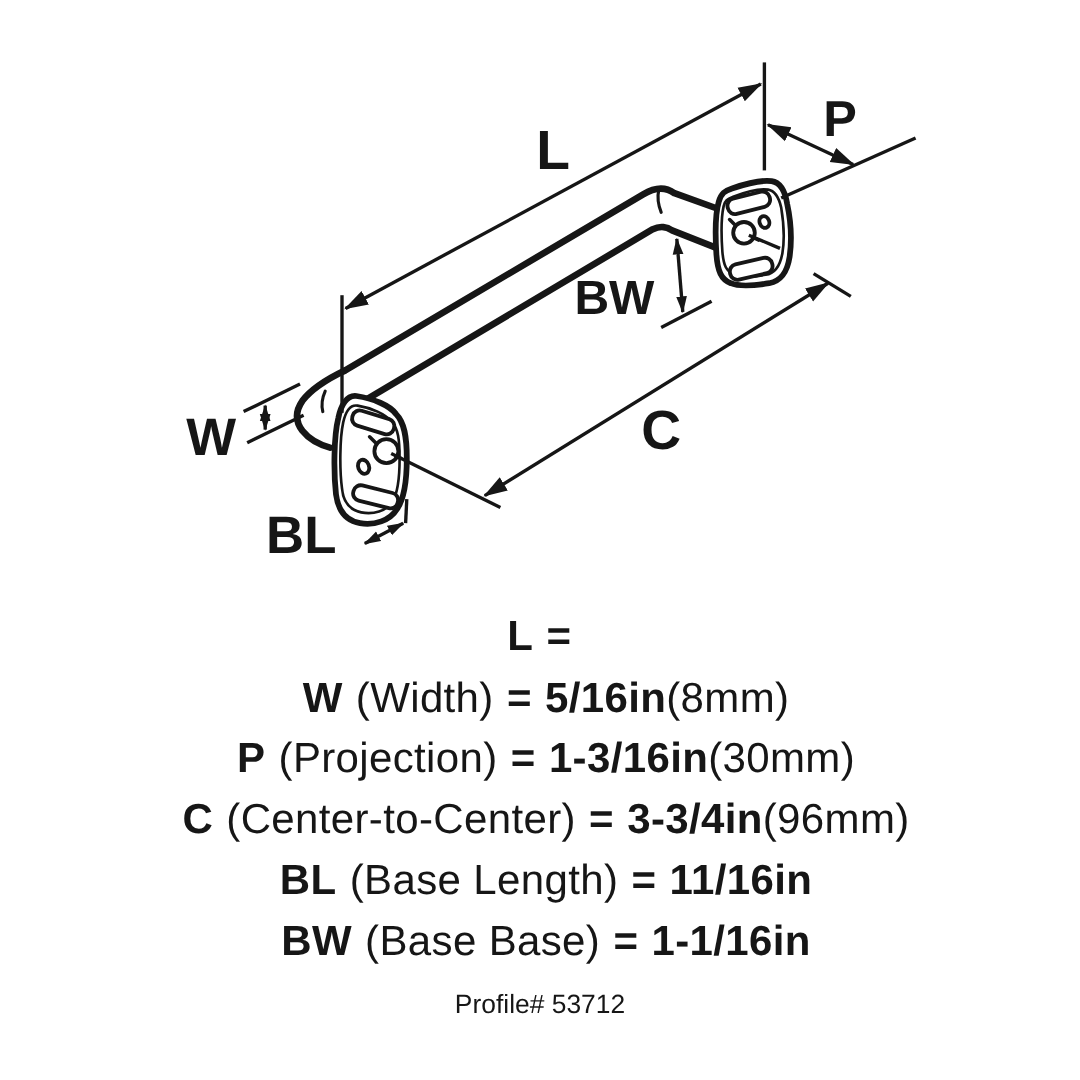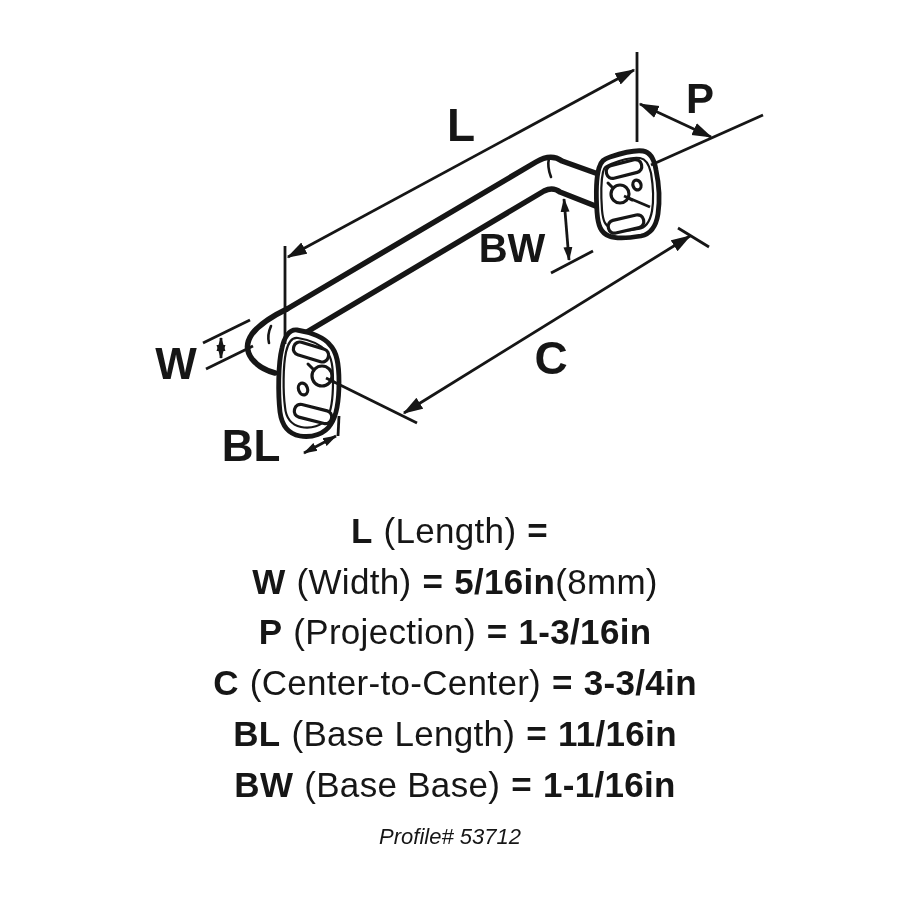--- a/index.html
+++ b/index.html
@@ -26,21 +26,21 @@
   .specs { position: absolute; top: 506px; left: 10px; width: 890px; }
   .spec-row {
     display: flex; justify-content: center; align-items: baseline;
     font-size: 35px; line-height: 50.7px; letter-spacing: 0.3px; white-space: pre;
   }
   .spec-row .b { font-weight: 700; }
   .spec-row .r { font-weight: 400; }
   .spec-row .gap { margin-right: 11px; }
   .profile {
     position: absolute; top: 824px; left: 0; width: 900px;
-    text-align: center; font-size: 22px; font-weight: 400; color: var(--ink); font-style: italic;
+    text-align: center; font-size: 22px; font-weight: 400; color: var(--ink);
   }
 </style>
 </head>
 <body>
 
 <div class="stage">
 
   <svg class="diagram-svg" width="900" height="900" viewBox="0 0 900 900" aria-hidden="true">
     <defs>
       <marker id="ah" viewBox="0 0 10 7" refX="9.3" refY="3.5" markerWidth="7.2" markerHeight="5" orient="auto-start-reverse" markerUnits="strokeWidth">
@@ -147,30 +147,30 @@
       <g>
         <path class="dim" d="M 339,416 L 338,436"></path>
         <path class="dim" d="M 304,453 L 336,436" marker-start="url(#ahs)" marker-end="url(#ahs)"></path>
         <text class="lbl" font-size="44" x="251" y="461">BL</text>
       </g>
     </g>
   </svg>
 
   <div class="specs">
     <div class="spec-row">
-      <span class="b gap">L</span><span class="r gap">(Length)</span><span class="b gap">=</span>
+      <span class="b gap">L</span><span class="b gap">=</span>
     </div>
     <div class="spec-row">
       <span class="b gap">W</span><span class="r gap">(Width)</span><span class="b gap">=</span><span class="b">5/16in</span><span class="r">(8mm)</span>
     </div>
     <div class="spec-row">
-      <span class="b gap">P</span><span class="r gap">(Projection)</span><span class="b gap">=</span><span class="b">1-3/16in</span>
+      <span class="b gap">P</span><span class="r gap">(Projection)</span><span class="b gap">=</span><span class="b">1-3/16in</span><span class="r">(30mm)</span>
     </div>
     <div class="spec-row">
-      <span class="b gap">C</span><span class="r gap">(Center-to-Center)</span><span class="b gap">=</span><span class="b">3-3/4in</span>
+      <span class="b gap">C</span><span class="r gap">(Center-to-Center)</span><span class="b gap">=</span><span class="b">3-3/4in</span><span class="r">(96mm)</span>
     </div>
     <div class="spec-row">
       <span class="b gap">BL</span><span class="r gap">(Base Length)</span><span class="b gap">=</span><span class="b">11/16in</span>
     </div>
     <div class="spec-row">
       <span class="b gap">BW</span><span class="r gap">(Base Base)</span><span class="b gap">=</span><span class="b">1-1/16in</span>
     </div>
   </div>
 
   <div class="profile">Profile# 53712</div>

